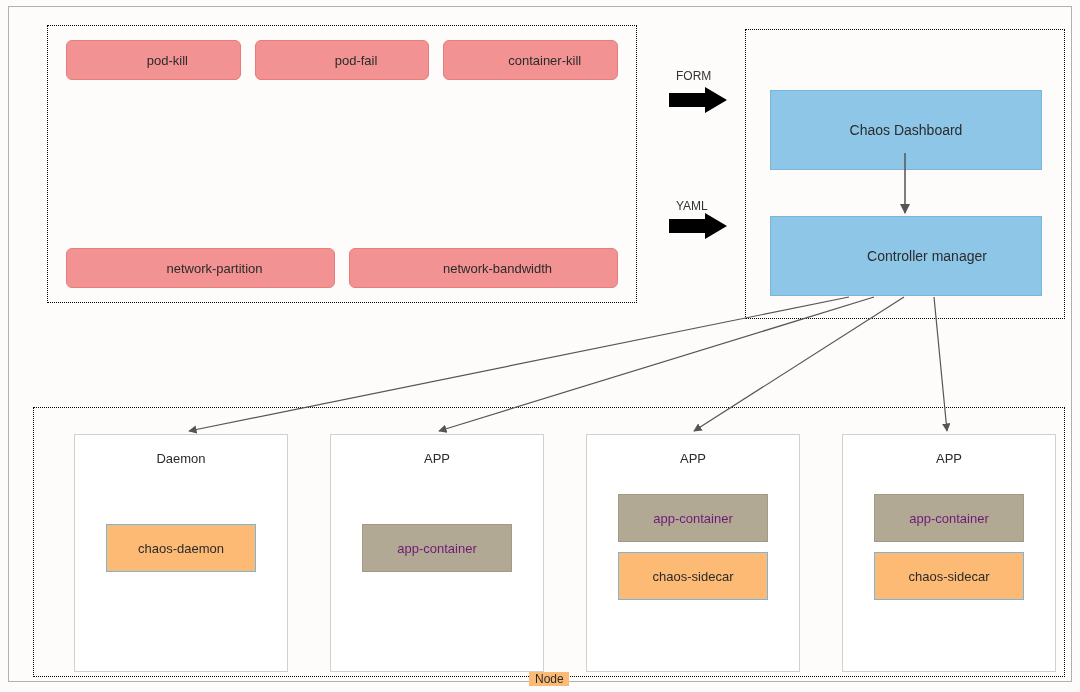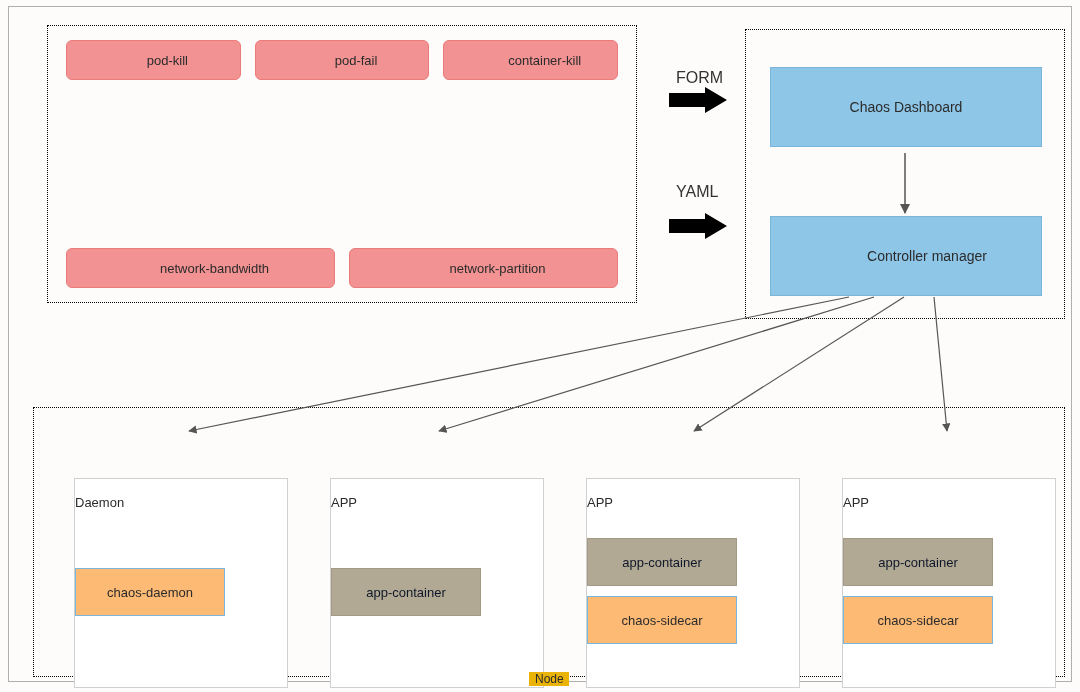--- a/index.html
+++ b/index.html
@@ -59,114 +59,113 @@
     position: absolute;
     left: 24px;
     width: 272px; height: 80px;
     background: #8ec6e8;
     border: 1px solid #7ab5da;
     display: flex;
     align-items: center;
     justify-content: center;
     font-size: 14px;
   }
-  #ctl-dashboard { top: 37px; }
+  #ctl-dashboard { top: 60px; }
   #ctl-manager   { top: 186px; padding-left: 42px; }
 
   
   .arrow-label {
     position: absolute;
-    font-size: 16px;
+    font-size: 12px;
     color: #333;
   }
   .big-arrow {
     position: absolute;
     width: 60px; height: 26px;
   }
 
   
   .node-panel {
     position: absolute;
     left: 24px; top: 400px;
     width: 1032px; height: 270px;
     border: 1px dotted #000;
   }
   .node-label {
     position: absolute;
     bottom: -2px; left: 0; right: 0;
     text-align: center;
     font-size: 12px;
-    background: #eab308;
+    background: #fdba74;
     padding: 0 6px;
     width: 40px;
     margin: 0 auto;
     transform: translateY(8px);
   }
   .pod {
     position: absolute;
     top: 26px;
-    width: 214px; height: 210px;
+    width: 214px; height: 238px;
     border: 1px solid #d0d0d0;
     background: #fff;
     display: flex;
     flex-direction: column;
-    align-items: flex-start;
-    margin-top: 44px;
+    align-items: center;
   }
   #pod1 { left: 40px; }
   #pod2 { left: 296px; }
   #pod3 { left: 552px; }
   #pod4 { left: 808px; }
   .pod-title {
     font-size: 13px;
     margin-top: 16px;
     margin-bottom: 18px;
   }
   .container-box {
     width: 150px; height: 48px;
     display: flex;
     align-items: center;
     justify-content: center;
     font-size: 13px;
     margin-top: 10px;
   }
   .c-blue  { background: #fdba74; border: 1px solid #7ab5da; }
-  .c-brown { background: #b2a994; border: 1px solid #a39a85; color: #0f172a; }
+  .c-brown { background: #b2a994; border: 1px solid #a39a85; color: #701a75; }
 
   svg.overlay {
     position: absolute;
     left: 0; top: 0;
     width: 1064px; height: 676px;
     pointer-events: none;
   }
 </style>
 </head>
 <body>
 
 <div class="outer">
 
   <div class="chaos-panel">
     <div class="chaos-row">
       <div class="chaos-chip">pod-kill</div>
       <div class="chaos-chip">pod-fail</div>
       <div class="chaos-chip">container-kill</div>
     </div>
     <div class="chaos-row">
+      <div class="chaos-chip">network-partition</div>
       <div class="chaos-chip">network-bandwidth</div>
-      <div class="chaos-chip">network-partition</div>
     </div>
   </div>
 
   <div class="arrow-label" style="left:667px; top:62px;">FORM</div>
   <div class="big-arrow" style="left:660px; top:80px;">
     <svg viewBox="0 0 60 26">
         <polygon points="0,6 36,6 36,0 58,13 36,26 36,20 0,20" fill="#000"></polygon>
       </svg>
   </div>
-  <div class="arrow-label" style="left:667px; top:176px;">YAML</div>
+  <div class="arrow-label" style="left:667px; top:192px;">YAML</div>
   <div class="big-arrow" style="left:660px; top:206px;">
     <svg viewBox="0 0 60 26">
         <polygon points="0,6 36,6 36,0 58,13 36,26 36,20 0,20" fill="#000"></polygon>
       </svg>
   </div>
 
   <div class="control-panel">
     <div id="ctl-dashboard" class="ctl-box">Chaos Dashboard</div>
     <div id="ctl-manager" class="ctl-box">Controller manager</div>
   </div>

